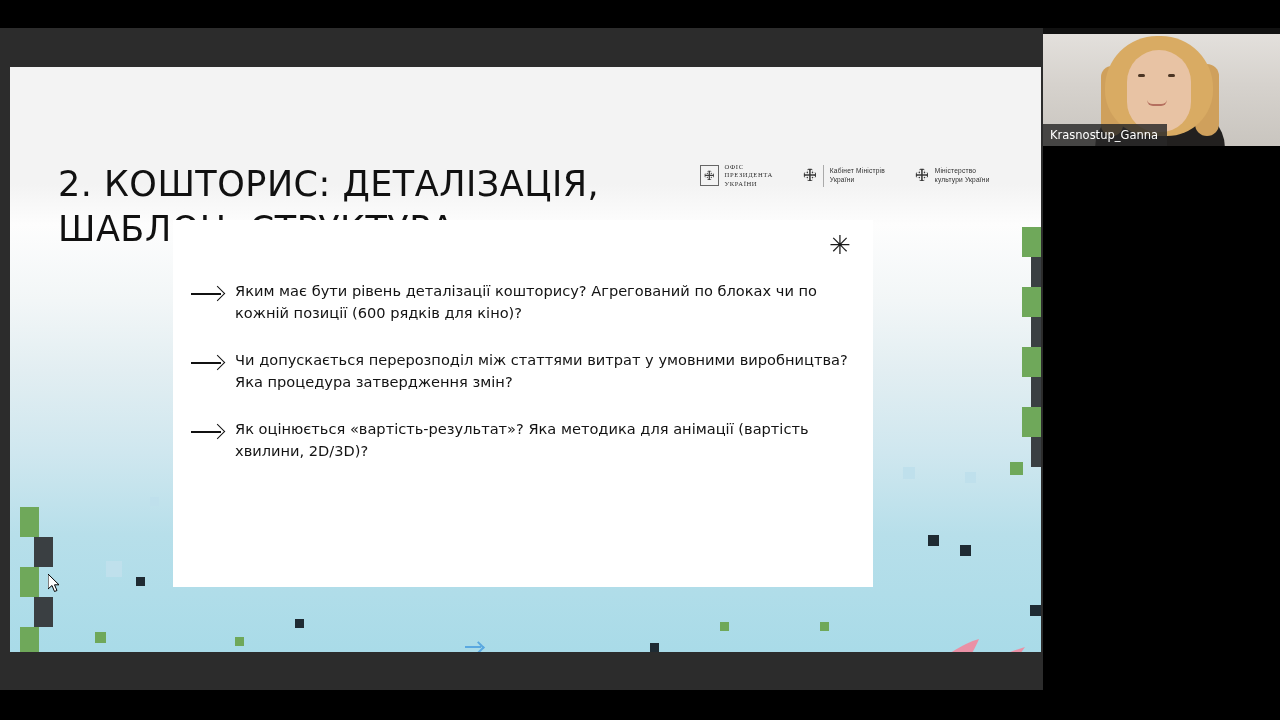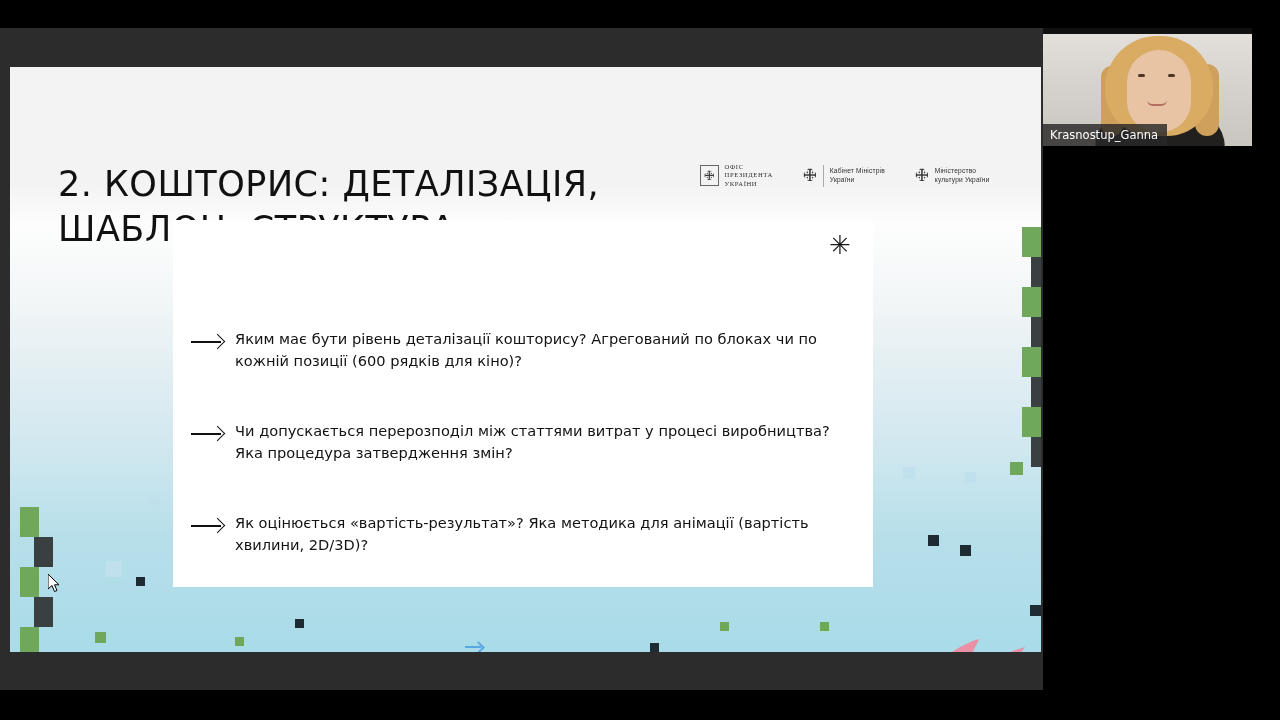--- a/index.html
+++ b/index.html
@@ -69,21 +69,21 @@
   .card{
     position:absolute; left:163px; top:153px; width:700px; height:367px;
     background:#fff;
   }
   .asterisk{
     position:absolute; right:22px; top:12px;
     font-size:26px; line-height:26px; color:#1a1a1a;
     font-family:"DejaVu Sans", sans-serif;
   }
   .bullets{ position:absolute; left:18px; top:60px; right:16px; }
-  .bullet{ display:flex; gap:12px; margin-bottom:25px;margin-top:48px; }
+  .bullet{ display:flex; gap:12px; margin-bottom:25px; }
   .bullet:last-child{ margin-bottom:0; }
   .arrow{
     flex:0 0 auto; width:32px; height:21px; position:relative; margin-top:4px;
   }
   .arrow::before{
     content:""; position:absolute; left:0; top:9px; width:30px; height:1.6px;
     background:#111;
   }
   .arrow::after{
     content:""; position:absolute; right:0; top:4px;
@@ -109,21 +109,21 @@
     border-top:2px solid #5aa8e0; border-right:2px solid #5aa8e0;
     transform:rotate(45deg);
   }
 
   
   .brand{ position:absolute; left:895px; top:570px; width:135px; height:70px; }
   .brand svg{ position:absolute; left:0; top:0; }
 
   
   .cam{
-    position:absolute; left:1043px; top:28px; width:209px; height:150px;
+    position:absolute; left:1043px; top:28px; width:237px; height:150px;
     background:#111; overflow:hidden;
   }
   .cam-bg{
     position:absolute; inset:0;
     background:linear-gradient(180deg,#111 0%,#111 6px,#d8d5d1 6px,#cfccc7 55%,#c6c2bd 78%,#111 78%,#111 100%);
   }
   .cam-wall{
     position:absolute; left:0; top:6px; width:100%; height:112px;
     background:linear-gradient(180deg,#e3e0dc 0%,#d6d2cd 45%,#c9c5bf 100%);
   }
@@ -247,21 +247,21 @@
 
     <div class="card">
       <div class="asterisk">✳</div>
       <div class="bullets">
         <div class="bullet">
           <span class="arrow"></span>
           <span class="btext">Яким має бути рівень деталізації кошторису? Агрегований по блоках чи по кожній позиції (600 рядків для кіно)?</span>
         </div>
         <div class="bullet">
           <span class="arrow"></span>
-          <span class="btext">Чи допускається перерозподіл між статтями витрат у процесі виробництва? Яка процедура затвердження змін?</span>
+          <span class="btext">Чи допускається перерозподіл між статтями витрат у умовними виробництва? Яка процедура затвердження змін?</span>
         </div>
         <div class="bullet">
           <span class="arrow"></span>
           <span class="btext">Як оцінюється «вартість-результат»? Яка методика для анімації (вартість хвилини, 2D/3D)?</span>
         </div>
       </div>
     </div>
 
     <div class="mini-arrow"></div>
 

